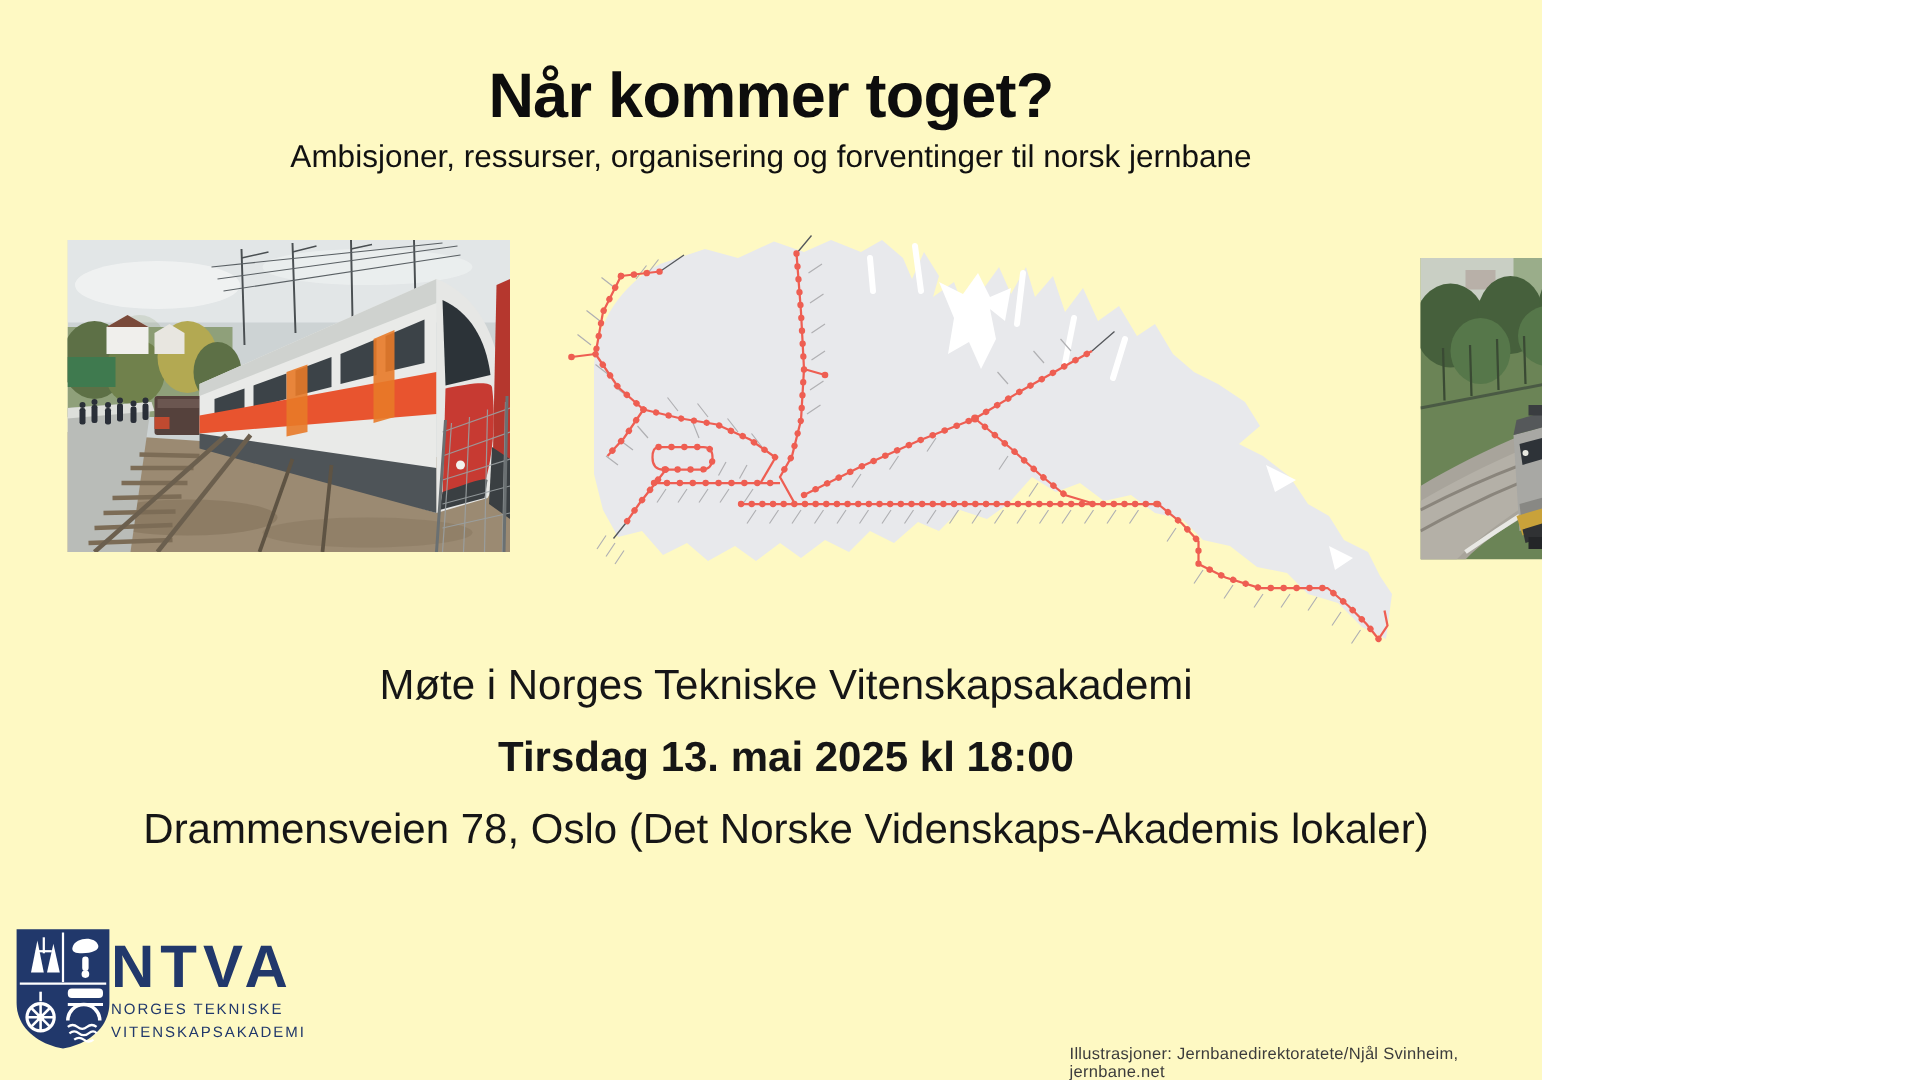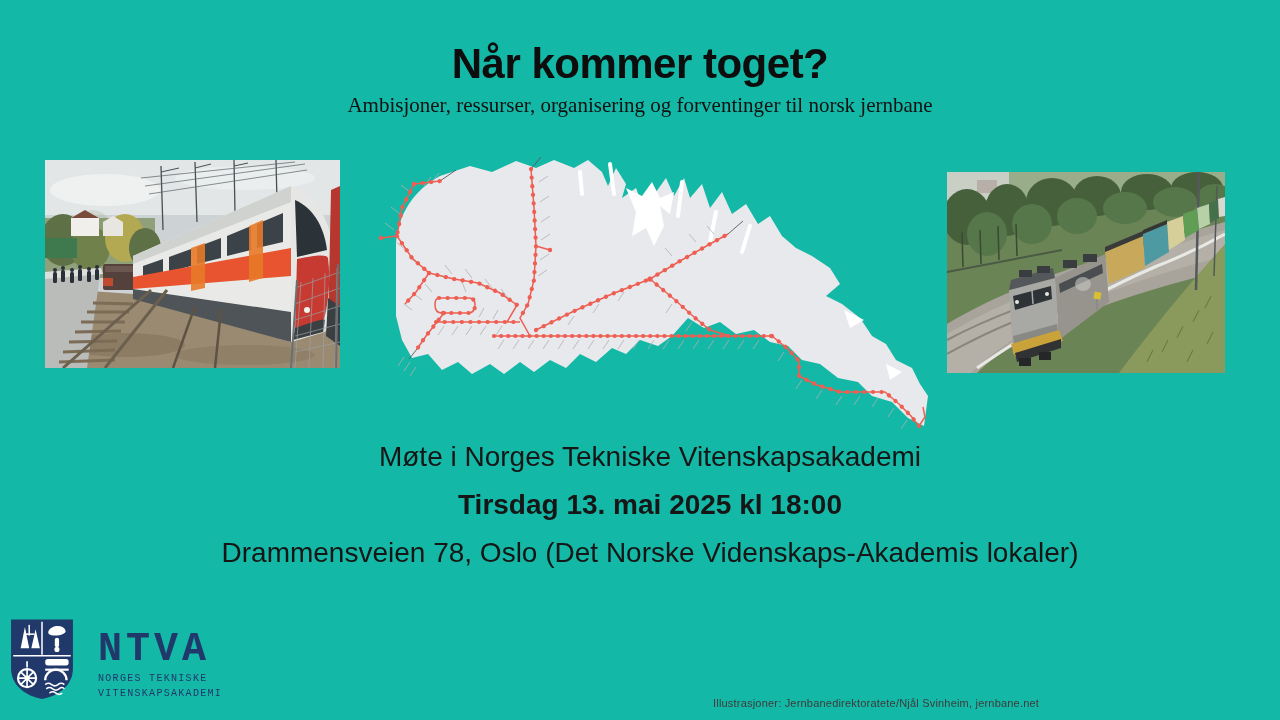--- a/index.html
+++ b/index.html
@@ -1,29 +1,29 @@
 <!DOCTYPE html>
 <html><head>
 <meta charset="utf-8">
 <style>
   html,body{margin:0;padding:0;background:#fff;}
-  .slide{position:relative;width:1280px;height:720px;background:#14b8a6;overflow:hidden;
+  .slide{position:relative;width:1028px;height:720px;background:#fef9c3;overflow:hidden;
          font-family:"Liberation Sans",sans-serif;color:#111;}
   .title{position:absolute;left:0;right:0;top:40px;text-align:center;
          font-size:42px;font-weight:700;letter-spacing:-0.5px;color:#0d0d0d;}
   .subtitle{position:absolute;left:0;right:0;top:93px;text-align:center;
-         font-family:Liberation Serif, serif;font-size:21px;color:#111;}
+         font-family:Liberation Sans, sans-serif;font-size:21px;color:#111;}
   .photo-left{position:absolute;left:45px;top:160px;width:295px;height:208px;}
   .rail-map{position:absolute;left:374px;top:152px;width:556px;height:288px;}
   .photo-right{position:absolute;left:947px;top:172px;width:278px;height:201px;}
   .meet{position:absolute;left:0;right:-20px;text-align:center;font-size:28px;color:#161616;}
   .meet1{top:441px;}
   .meet2{top:489px;font-weight:700;}
   .meet3{top:537px;}
-  .logo{position:absolute;left:10px;top:618px;display:flex;align-items:flex-end;gap:24px;font-family:Liberation Mono, monospace;}
+  .logo{position:absolute;left:10px;top:618px;display:flex;align-items:center;gap:0;}
   .logo-shield{width:64px;height:82px;}
   .logo-text{padding-top:2px;color:#21386b;}
   .logo-acronym{font-size:40px;font-weight:700;letter-spacing:4px;line-height:1.0;}
   .logo-org{font-size:10px;letter-spacing:1.3px;line-height:1.18;margin-top:3px;font-weight:400;}
   .credit{position:absolute;left:713px;top:697px;font-size:11px;color:#3c3c3c;letter-spacing:0.2px;}
 </style>
 </head>
 <body>
 
 <div class="slide">

